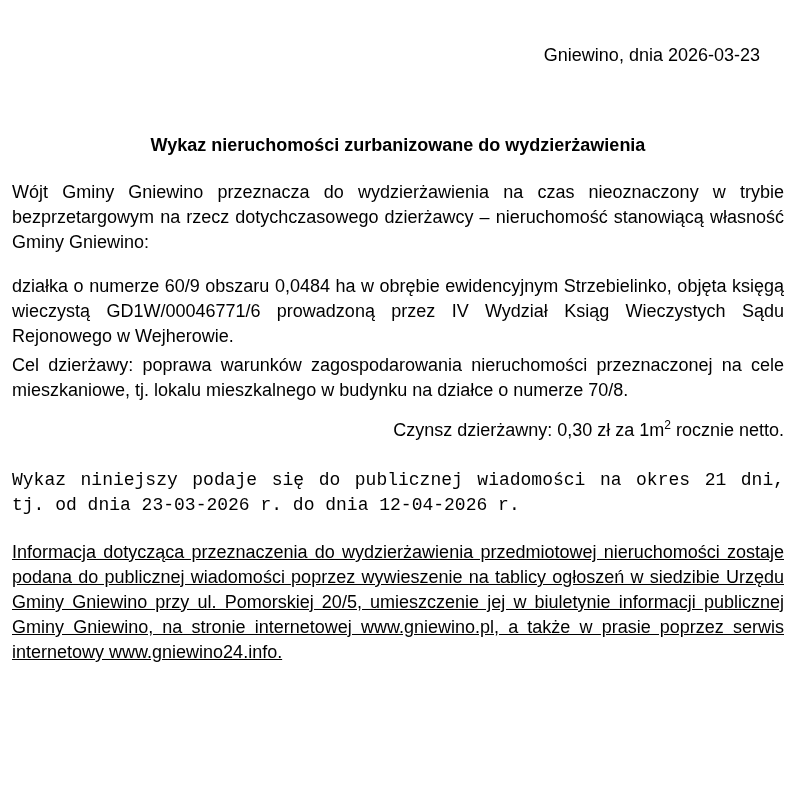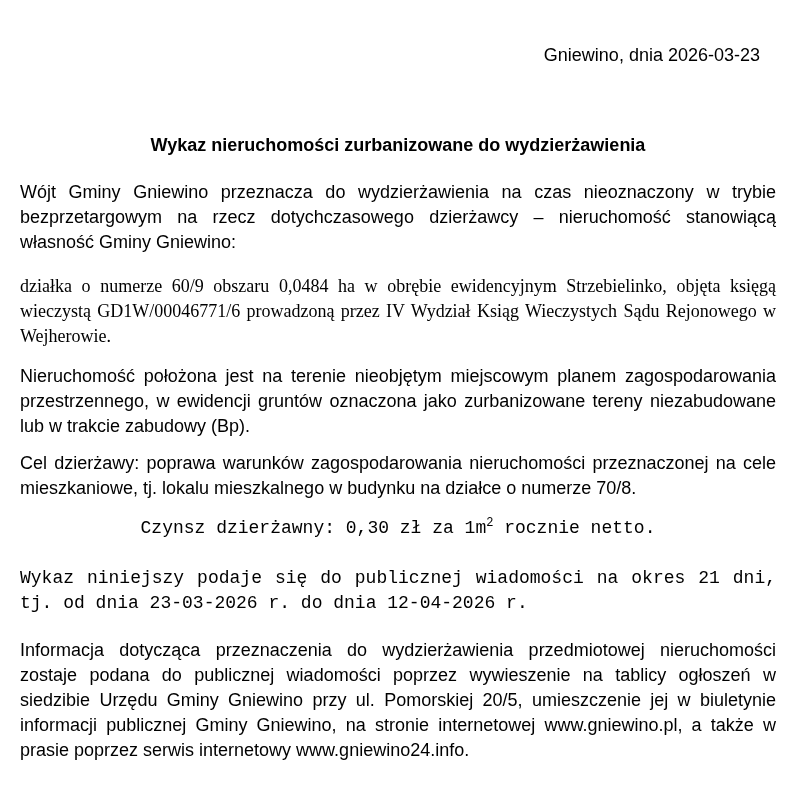--- a/index.html
+++ b/index.html
@@ -30,51 +30,50 @@
       padding-right: 28px;
     }
     .doc-title {
       margin: 65px 0 0 0;
       font-size: 18px;
       font-weight: bold;
       text-align: center;
       line-height: 25px;
     }
     .para {
-      margin: 12px;
+      margin: 4px;
       text-align: justify;
       text-justify: inter-word;
     }
     .para.p-intro        { margin-top: 22px; }
-    .para.p-parcel       { margin-top: 19px; font-family: Liberation Serif, serif; }
+    .para.p-parcel       { margin-top: 19px; }
     .para.p-zoning       { margin-top: 15px; }
     .para.p-purpose      { margin-top: 3px;  }
-    .para.p-rent         { margin-top: 15px; text-align: center; font-family: Liberation Mono, monospace; }
+    .para.p-rent         { margin-top: 15px; text-align: right; }
     .para.p-notice       { margin-top: 25px; font-family: Liberation Mono, monospace; }
-    .para.p-publication  { margin-top: 22px; }
+    .para.p-publication  { margin-top: 22px; text-decoration: underline; }
     .sup-unit {
       font-size: 12px;
       line-height: 0;
       vertical-align: super;
     }
   </style>
 </head>
 <body>
 
 <div class="page">
 
   <p class="date-line">Gniewino, dnia 2026-03-23</p>
 
   <h1 class="doc-title">Wykaz nieruchomości zurbanizowane do wydzierżawienia</h1>
 
   <p class="para p-intro">Wójt Gminy Gniewino przeznacza do wydzierżawienia na czas nieoznaczony w trybie bezprzetargowym na rzecz dotychczasowego dzierżawcy – nieruchomość stanowiącą własność Gminy Gniewino:</p>
 
   <p class="para p-parcel">działka o numerze 60/9 obszaru 0,0484 ha w obrębie ewidencyjnym Strzebielinko, objęta księgą wieczystą GD1W/00046771/6 prowadzoną przez IV Wydział Ksiąg Wieczystych Sądu Rejonowego w Wejherowie.</p>
 
-  <p class="para p-zoning">Nieruchomość położona jest na terenie nieobjętym miejscowym planem zagospodarowania przestrzennego, w ewidencji gruntów oznaczona jako zurbanizowane tereny niezabudowane lub w trakcie zabudowy (Bp).</p>
 
   <p class="para p-purpose">Cel dzierżawy: poprawa warunków zagospodarowania nieruchomości przeznaczonej na cele mieszkaniowe, tj. lokalu mieszkalnego w budynku na działce o numerze 70/8.</p>
 
   <p class="para p-rent"><span>Czynsz dzierżawny: 0,30 zł za 1m</span><sup class="sup-unit">2</sup><span> rocznie netto.</span></p>
 
   <p class="para p-notice">Wykaz niniejszy podaje się do publicznej wiadomości na okres 21 dni, tj. od dnia 23-03-2026 r. do dnia 12-04-2026 r.</p>
 
   <p class="para p-publication">Informacja dotycząca przeznaczenia do wydzierżawienia przedmiotowej nieruchomości zostaje podana do publicznej wiadomości poprzez wywieszenie na tablicy ogłoszeń w siedzibie Urzędu Gminy Gniewino przy ul. Pomorskiej 20/5, umieszczenie jej w biuletynie informacji publicznej Gminy Gniewino, na stronie internetowej www.gniewino.pl, a także w prasie poprzez serwis internetowy www.gniewino24.info.</p>
 
 </div>

